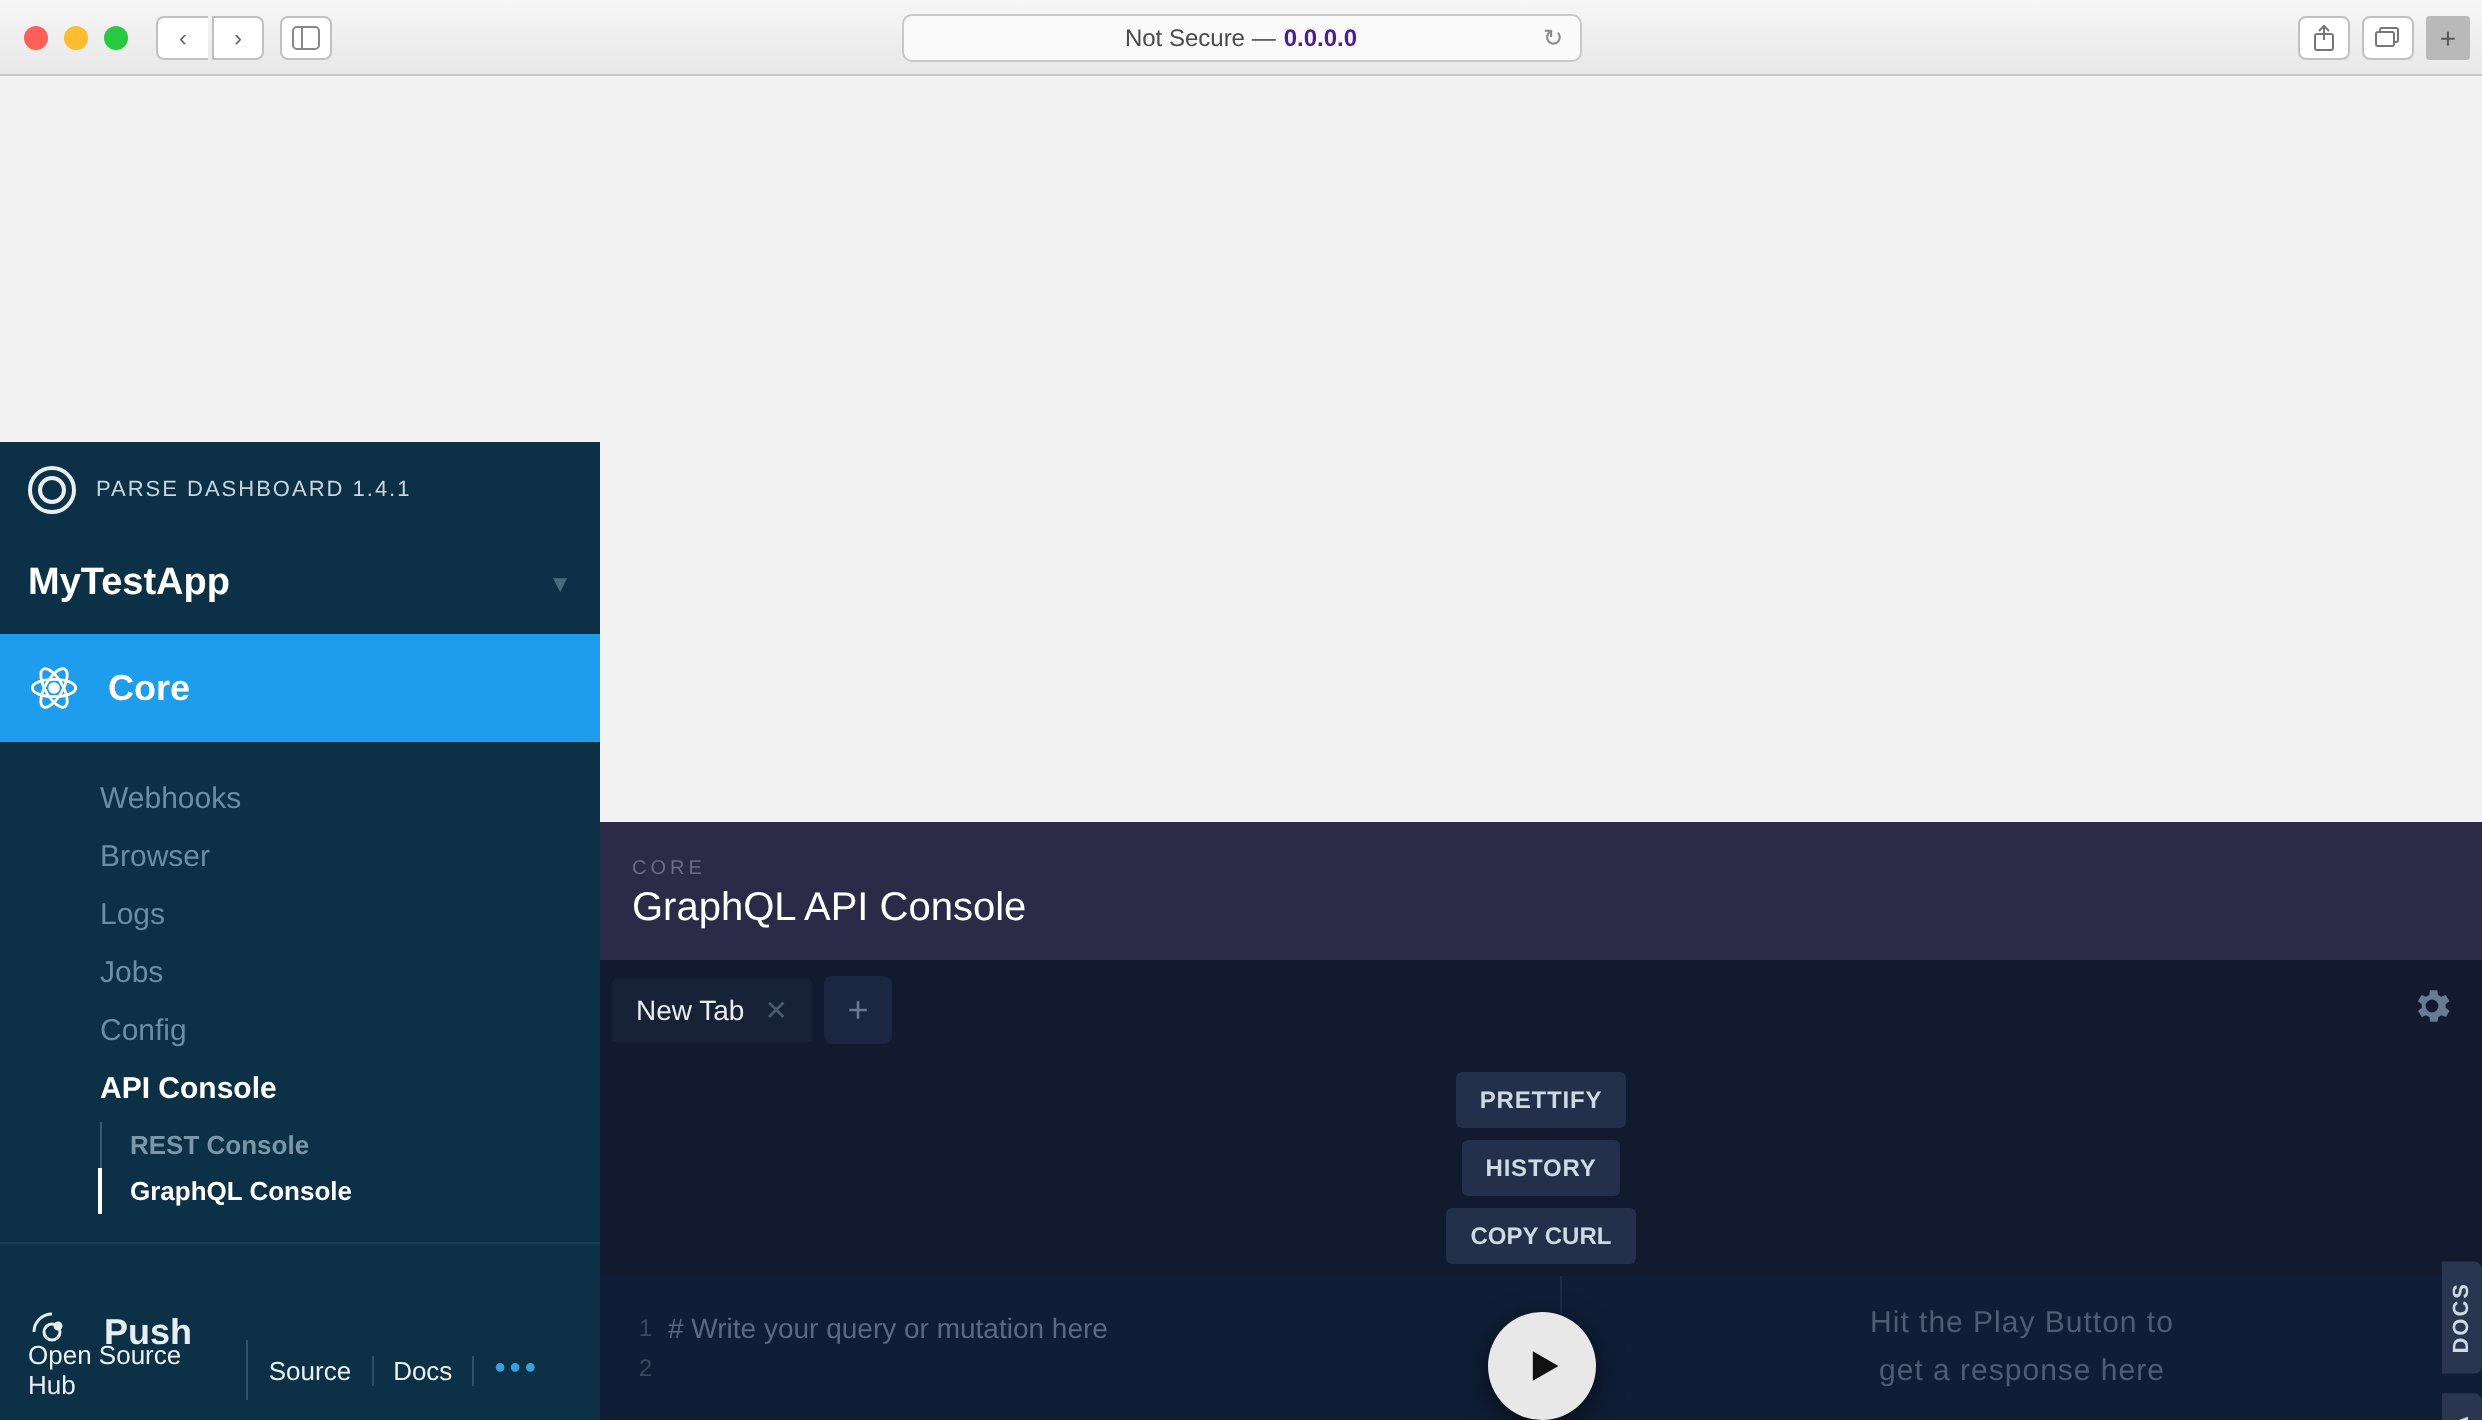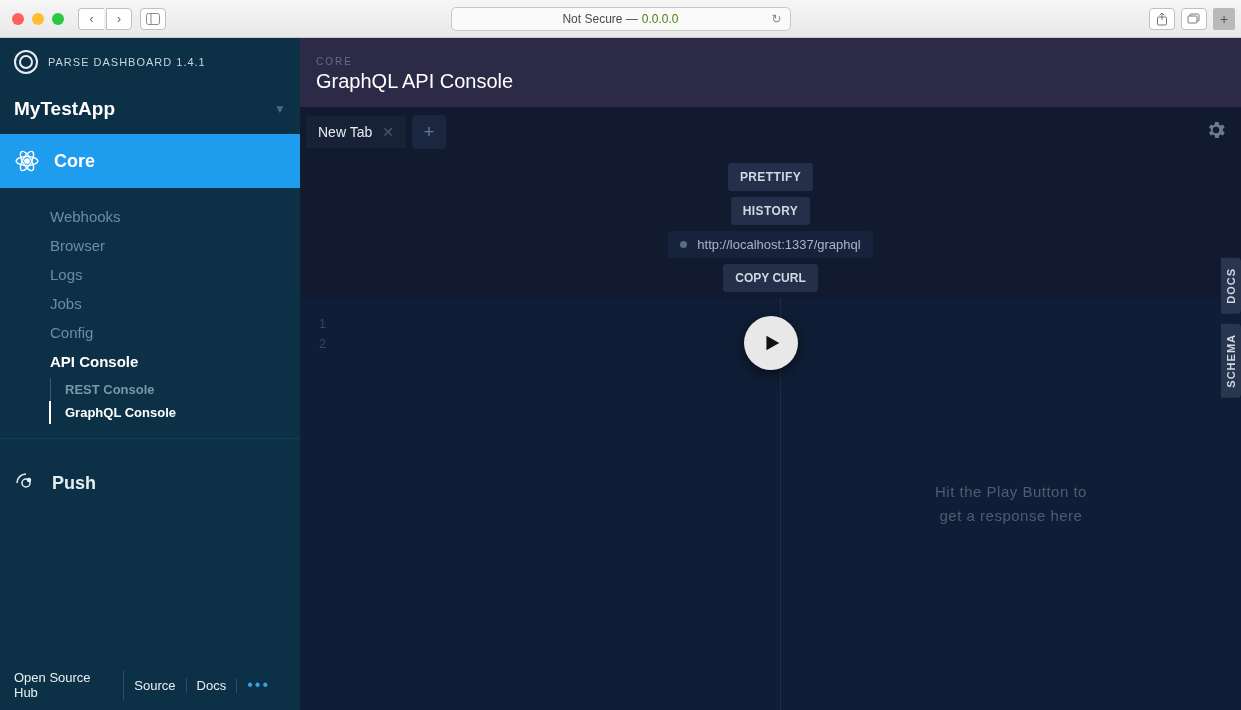--- a/index.html
+++ b/index.html
@@ -11,21 +11,21 @@
   .traffic span { width: 12px; height: 12px; border-radius: 50%; }
   .t-red { background:#ff5f57;} .t-yel{background:#febc2e;} .t-grn{background:#28c840;}
   .nav-arrows{ display:flex; gap:2px; margin-left:6px;}
   .btn-box{ width:26px;height:22px;border:1px solid #c0c0c0;border-radius:4px;background:#fff;display:flex;align-items:center;justify-content:center;font-size:12px;color:#666;}
   .btn-box.l{border-radius:4px 0 0 4px;border-right:none;}
   .btn-box.r{border-radius:0 4px 4px 0;}
   .addr-pill{position:absolute;left:50%;transform:translateX(-50%);width:340px;height:24px;border:1px solid #c8c8c8;border-radius:5px;background:#fafafa;display:flex;align-items:center;justify-content:center;font-size:12px;color:#4a4a4a;gap:4px;}
   .right-btns{position:absolute;right:6px;display:flex;gap:6px;align-items:center;}
   .newtab-btn{width:22px;height:22px;background:#b9b9b9;border-radius:2px;display:flex;align-items:center;justify-content:center;color:#555;font-size:14px;}
 
-  .app { display:flex; height: 672px; }
+  .app { display:flex; height: 672px; align-items: flex-end; }
 
   
   .sidebar{width:300px;background:#0c3046;color:#fff;display:flex;flex-direction:column;position:relative;}
   .brand{display:flex;align-items:center;gap:10px;padding:12px 14px;color:#c9d6de;font-size:11px;letter-spacing:1px;}
   .brand-logo{width:24px;height:24px;border:2px solid #e8eef2;border-radius:50%;display:flex;align-items:center;justify-content:center;}
   .brand-logo::after{content:"";width:10px;height:10px;border:2px solid #e8eef2;border-radius:50%;}
   .app-select{display:flex;align-items:center;justify-content:space-between;padding:12px 14px 14px;font-size:19px;font-weight:600;}
   .app-select .caret{color:#4a6a7e;font-size:12px;}
 
   .section-core{background:#1e9cee;padding:14px 14px;display:flex;align-items:center;gap:14px;font-size:18px;font-weight:600;}
@@ -91,21 +91,21 @@
     <div class="btn-box r">›</div>
   </div>
   <div class="btn-box">
     <svg width="14" height="12" viewBox="0 0 14 12">
         <rect x="0.5" y="0.5" width="13" height="11" rx="2" fill="none" stroke="#888"></rect>
         <line x1="5" y1="0.5" x2="5" y2="11.5" stroke="#888"></line>
       </svg>
   </div>
   <div class="addr-pill">
     <span>Not Secure —</span>
-    <b style="font-weight:400;color:#4d7c0f">0.0.0.0</b>
+    <b style="font-weight:700;color:#4c1d95">0.0.0.0</b>
     <span style="position:absolute;right:8px;color:#888">↻</span>
   </div>
   <div class="right-btns">
     <div class="btn-box">
       <svg width="12" height="14" viewBox="0 0 12 14">
           <rect x="1.5" y="5" width="9" height="8" rx="1" fill="none" stroke="#777"></rect>
           <path d="M6 1v7M3.5 3.5L6 1l2.5 2.5" fill="none" stroke="#777"></path>
         </svg>
     </div>
     <div class="btn-box">
@@ -185,33 +185,30 @@
       <div class="gear">
         <svg viewBox="0 0 24 24" fill="#6a7a92">
             <path d="M19.4 13a7.5 7.5 0 0 0 .1-1 7.5 7.5 0 0 0-.1-1l2.1-1.6-2-3.4-2.5 1a7.6 7.6 0 0 0-1.7-1l-.4-2.6h-4l-.4 2.6a7.6 7.6 0 0 0-1.7 1l-2.5-1-2 3.4L6.5 11a7.5 7.5 0 0 0-.1 1 7.5 7.5 0 0 0 .1 1l-2.1 1.6 2 3.4 2.5-1a7.6 7.6 0 0 0 1.7 1l.4 2.6h4l.4-2.6a7.6 7.6 0 0 0 1.7-1l2.5 1 2-3.4Zm-7.4 2.5A3.5 3.5 0 1 1 15.5 12 3.5 3.5 0 0 1 12 15.5Z"></path>
           </svg>
       </div>
     </div>
 
     <div class="toolbar">
       <div class="tbtn">PRETTIFY</div>
       <div class="tbtn">HISTORY</div>
-      <div class="endpoint">
-        <span class="dot"></span>
-        <span>http://localhost:1337/graphql</span>
-      </div>
       <div class="copybtn">COPY CURL</div>
     </div>
 
     <div class="workspace">
       <div class="editor">
         <div class="gutter">
           <div>1</div>
           <div>2</div>
         </div>
+        <div class="codetext"># Write your query or mutation here</div>
       </div>
       <div class="play">
         <svg viewBox="0 0 24 24">
             <path d="M7 4l14 8-14 8z" fill="#111"></path>
           </svg>
       </div>
       <div class="results">
         <div class="placeholder">
           <div>Hit the Play Button to</div>
           <div>get a response here</div>

